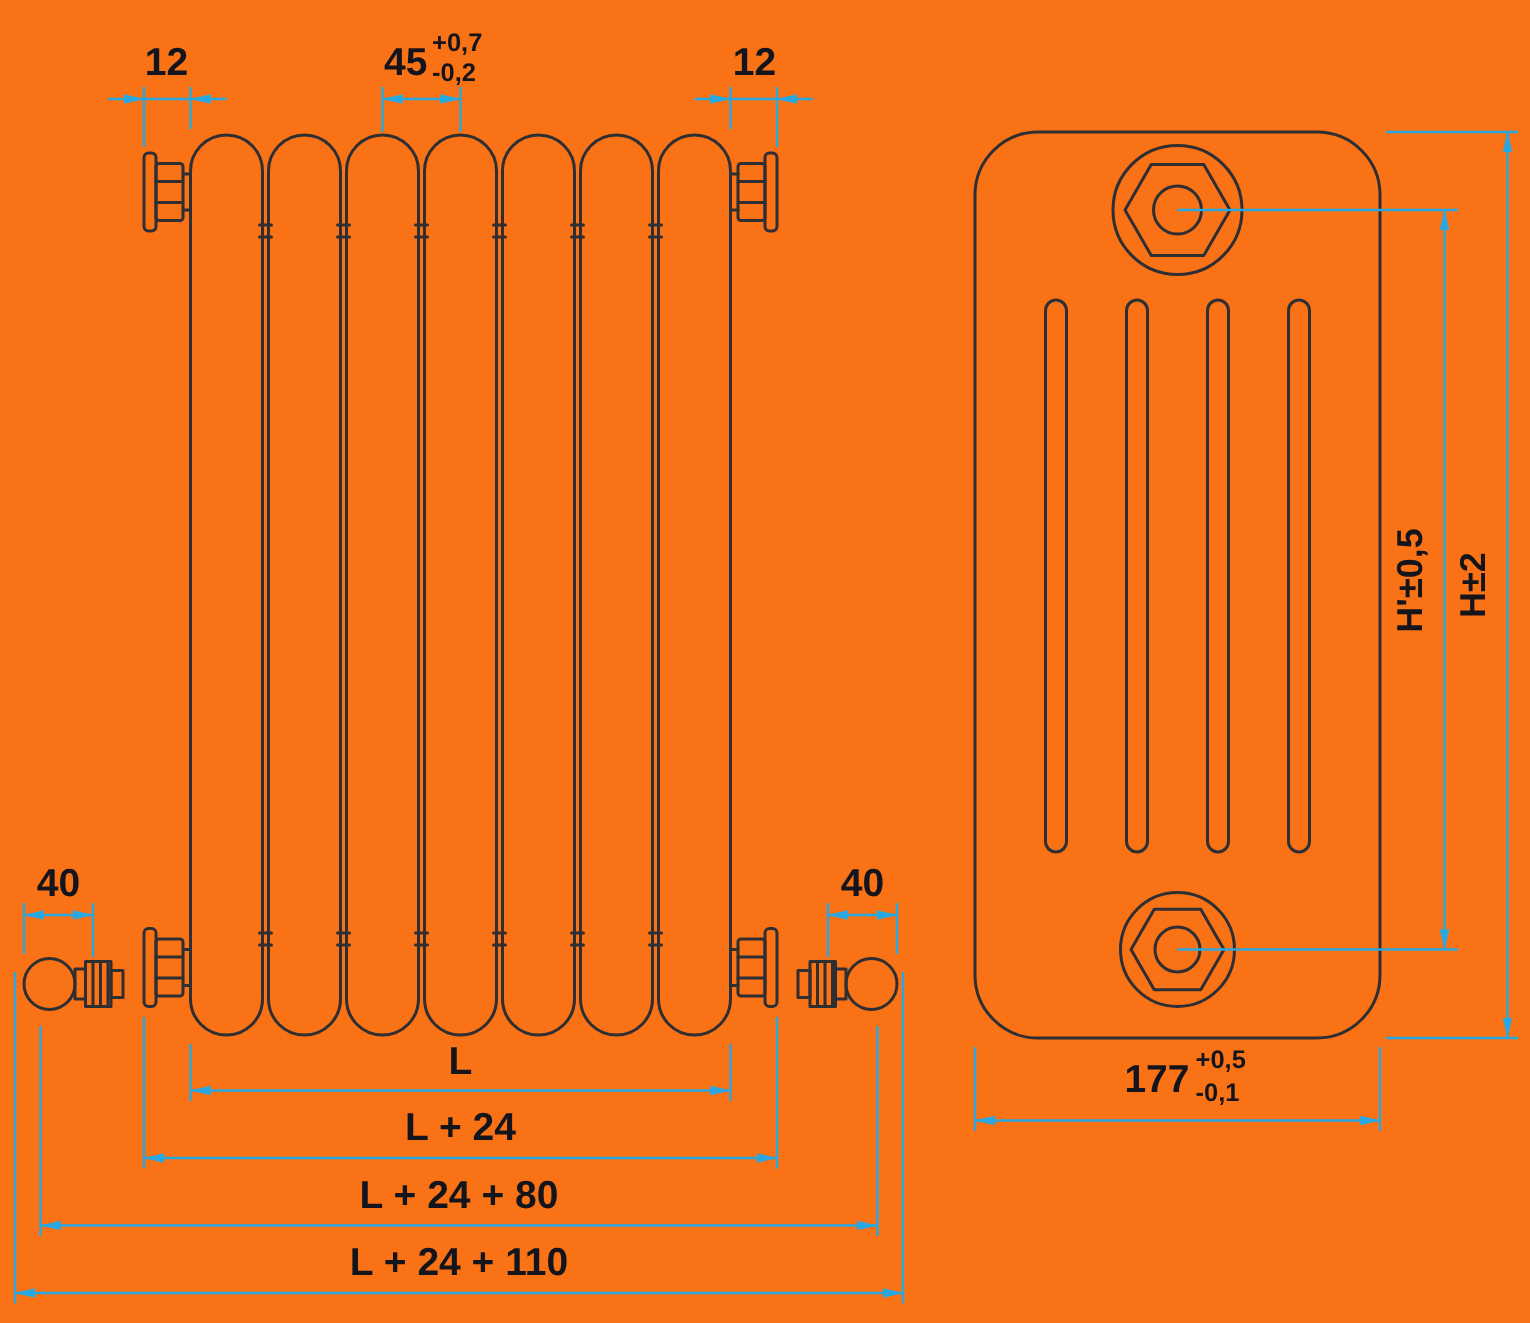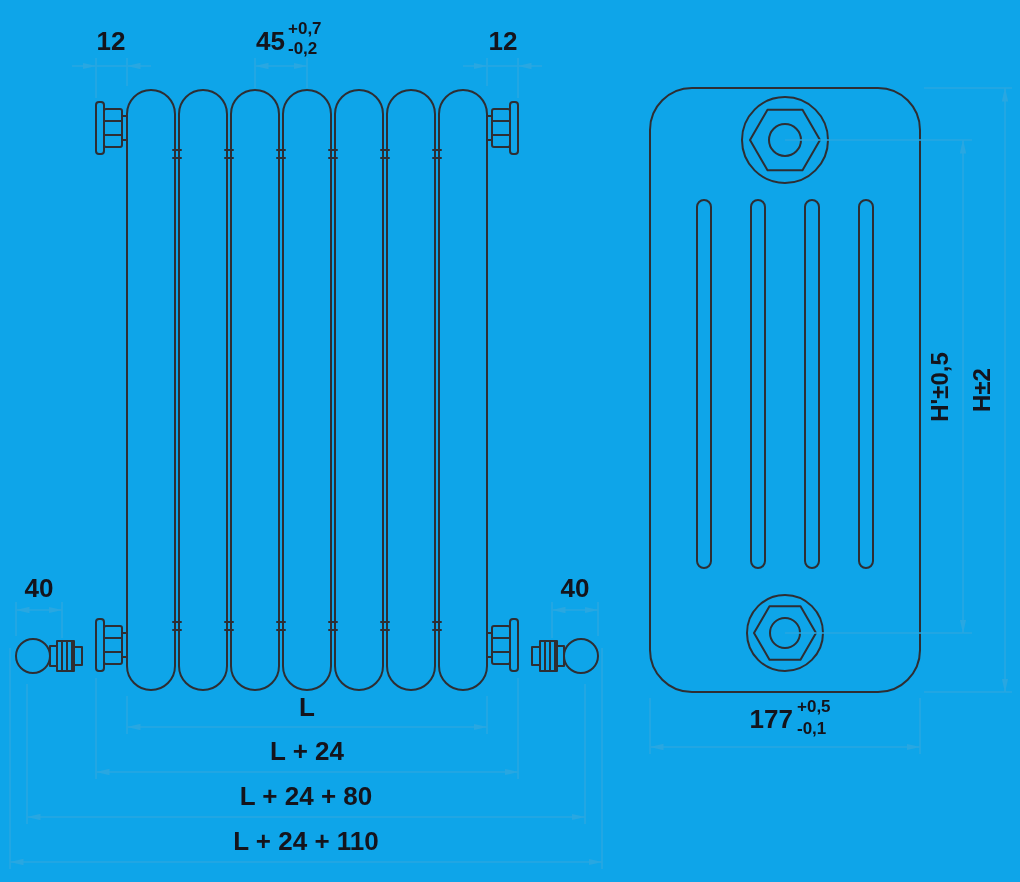--- a/index.html
+++ b/index.html
@@ -2,21 +2,21 @@
 <html style="--line-color: #2e2e33; --dimension-color: #29a7e1; --text-color: #14141c;"><head>
 <meta charset="utf-8">
 <style>
   :root{
     --line-color:#2e2e33;
     --dimension-color:#29a7e1;
     --text-color:#14141c;
   }
   html,body{margin:0;padding:0;background:#ffffff;}
   body{width:1020px;height:882px;overflow:hidden;}
-  .canvas{width:1020px;height:882px;background:#0ea5e9;}
+  .canvas{width:1020px;height:882px;background:#f97316;}
   svg{display:block;}
   .part{stroke:var(--line-color);stroke-width:2;fill:none;stroke-linejoin:round;stroke-linecap:round;}
   .dimline{stroke:var(--dimension-color);stroke-width:1.6;fill:none;}
   .arrowhead{fill:var(--dimension-color);stroke:none;}
   .dimtext{fill:var(--text-color);font-family:"Liberation Sans",sans-serif;font-weight:bold;font-size:26px;}
   .toltext{font-size:17px;}
   .rottext{font-size:24px;}
 </style>
 </head>
 <body>

